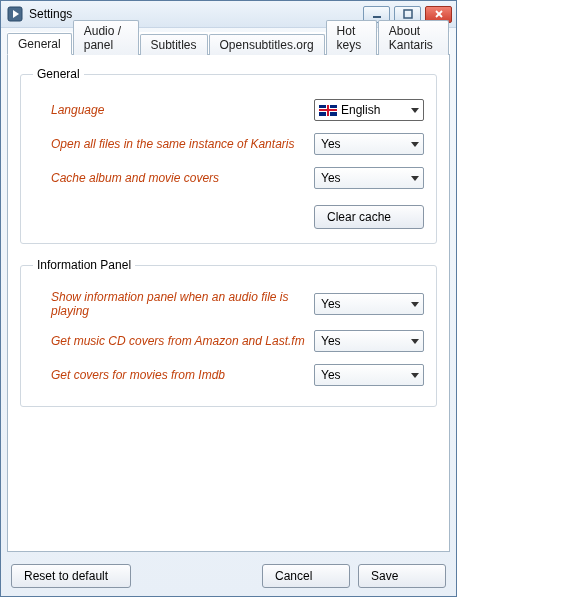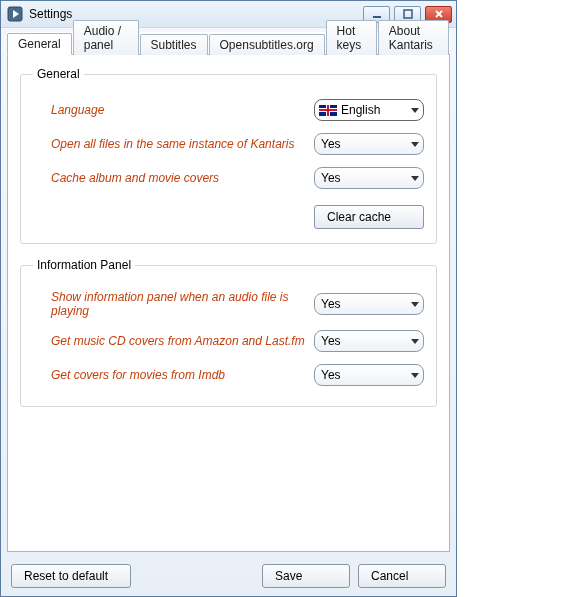--- a/index.html
+++ b/index.html
@@ -112,21 +112,21 @@
   }
   .row .label {
     flex: 1;
     color: #c2410c;
     font-style: italic;
   }
   .combo, .lang-combo {
     width: 110px;
     height: 22px;
     border: 1px solid #8a9aaa;
-    border-radius: 8px;
+    border-radius: 2px;
     background: linear-gradient(#ffffff, #eef2f6);
     display: flex;
     align-items: center;
     padding: 0 4px 0 6px;
     position: relative;
   }
   .lang-combo { width: 110px; padding-left: 4px; border-color:#666; background:#fff; }
   .combo .val, .lang-combo .val { flex: 1; font-size: 12px; }
   .combo .arrow, .lang-combo .arrow {
     width: 8px; height: 8px;
@@ -307,20 +307,20 @@
 
     </div>
   </div>
 
   <div class="footer">
     <div class="btn reset">
       <span>Reset to default</span>
     </div>
     <div class="spacer"></div>
     <div class="btn">
+      <span>Cancel</span>
+    </div>
+    <div class="btn">
       <span>Save</span>
     </div>
-    <div class="btn">
-      <span>Cancel</span>
-    </div>
   </div>
 
 </div>
 
 </body></html>

